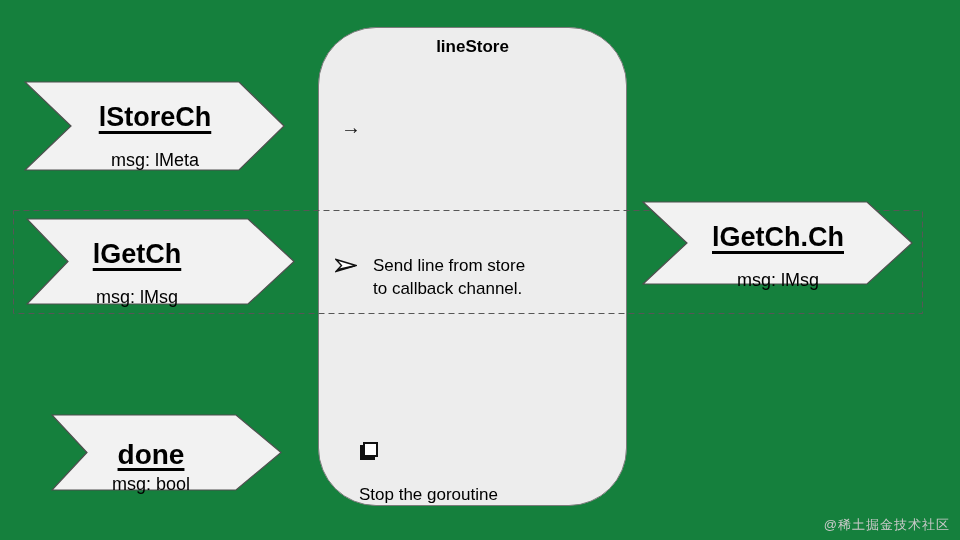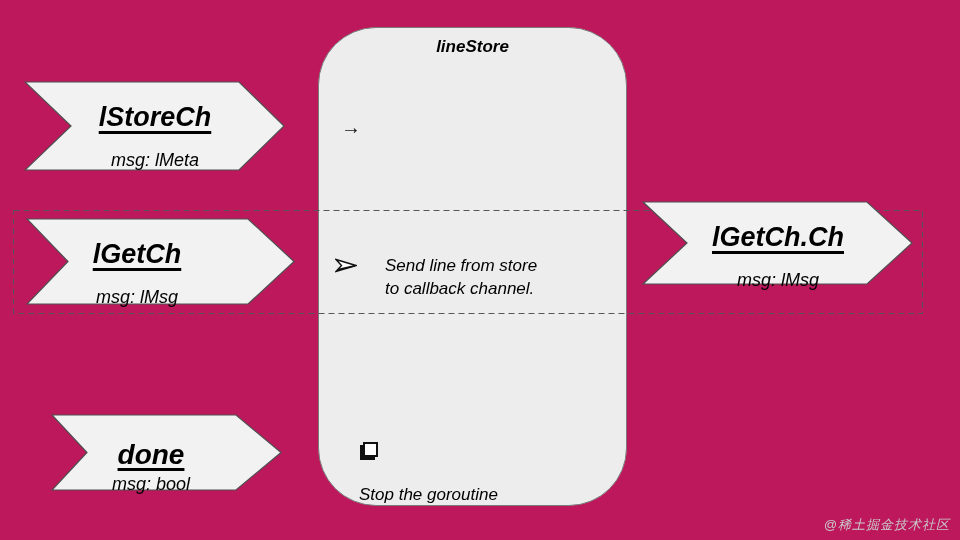--- a/index.html
+++ b/index.html
@@ -1,33 +1,33 @@
 <!DOCTYPE html>
 <html><head>
 <meta charset="utf-8">
 <style>
   html,body{margin:0;padding:0;background:#ffffff;}
   body{font-family:"Liberation Sans", sans-serif; color:#111;}
-  .canvas{position:relative;width:960px;height:540px;background:#be185d;overflow:hidden;font-style:italic;}
+  .canvas{position:relative;width:960px;height:540px;background:#15803d;overflow:hidden;}
 
   
   .store-box{
     position:absolute;left:318px;top:27px;width:309px;height:479px;
     background:#ededed;border:1px solid #7b7b7b;border-radius:58px;
     box-sizing:border-box;
   }
   .box-title{
     position:absolute;top:8px;left:0;right:0;text-align:center;
     font-size:17px;font-weight:bold;line-height:22px;color:#000;
   }
   .box-item{position:absolute;display:flex;align-items:flex-start;}
   .box-item .item-text{font-size:17px;line-height:23px;white-space:pre-line;color:#000;}
   .item1{left:22px;top:87px;gap:22px;}
   .item1 .item-text{line-height:24px;}
-  .item2{left:16px;top:226px;gap:28px;}
+  .item2{left:16px;top:226px;gap:16px;}
   .item3{left:40px;top:410px;gap:22px;flex-direction:column;}
 
   .glyph-arrow{font-size:20px;font-weight:bold;line-height:24px;width:20px;text-align:center;}
   .icon-dart{width:22px;height:19px;margin-top:2px;}
   .icon-sq-wrap{width:20px;height:23px;display:flex;align-items:center;justify-content:center;}
   .icon-square{
     display:inline-block;width:11px;height:11px;background:#fff;
     border:2px solid #111;box-shadow:-3px 3px 0 #111;margin-left:3px;
   }
 

